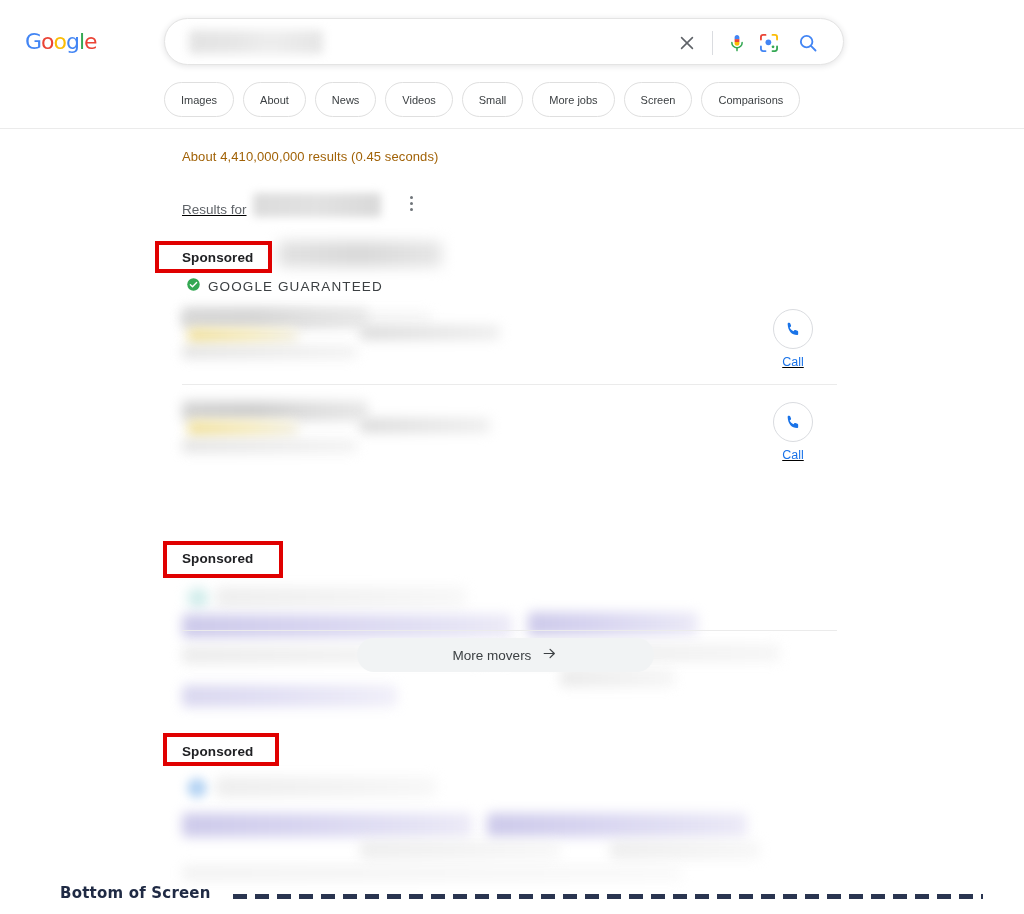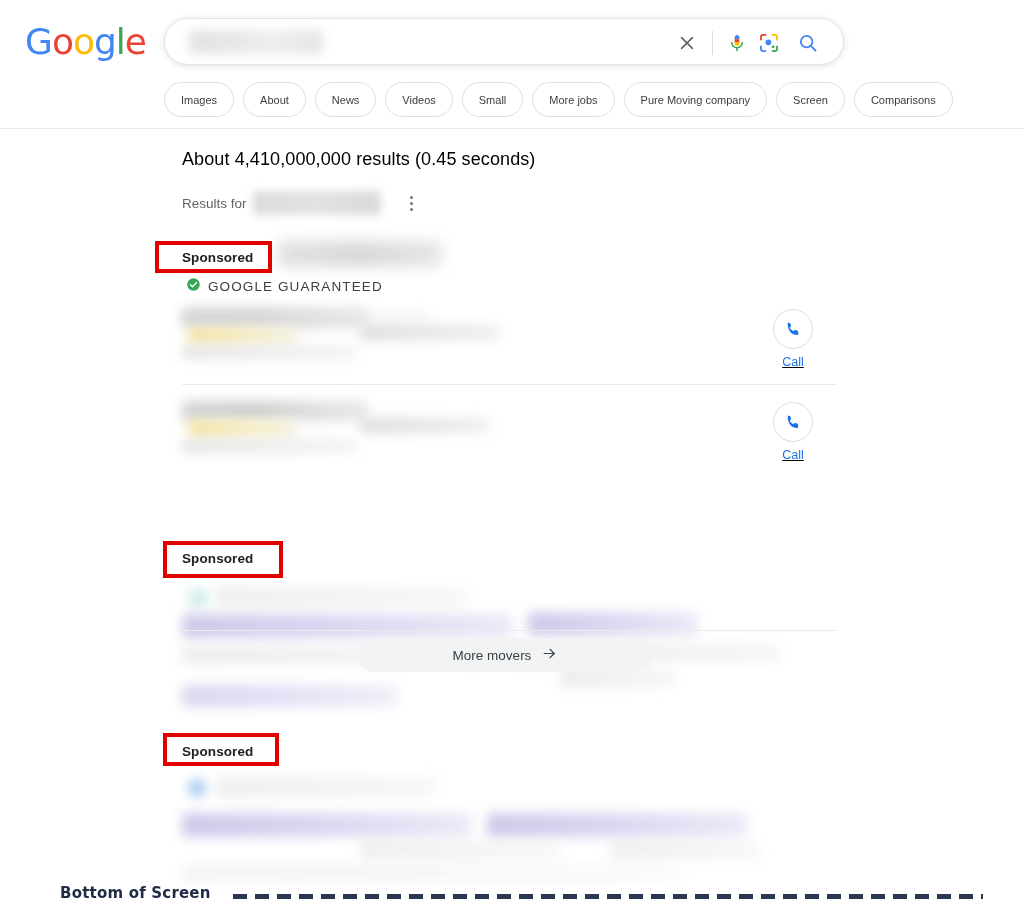--- a/index.html
+++ b/index.html
@@ -10,21 +10,21 @@
     background: #ffffff;
     font-family: "Liberation Sans", "DejaVu Sans", sans-serif;
     overflow: hidden;
   }
   #page { position: relative; width: 1024px; height: 914px; background:#fff; }
 
   
   .header { position: absolute; top:0; left:0; width:1024px; height:129px; background:#fff; }
   .header-divider { position:absolute; top:128px; left:0; width:1024px; height:1px; background:#ebebeb; }
 
-  .logo { position:absolute; left:25px; top:27px; font-size:36px; line-height:30px;
+  .logo { position:absolute; left:25px; top:27px; font-size:22px; line-height:30px;
           letter-spacing:-1px; font-family:"DejaVu Sans", sans-serif; font-weight:400; }
   .logo span { display:inline-block; }
   .l-b1{color:#4285F4;} .l-r1{color:#EA4335;} .l-y{color:#FBBC05;}
   .l-b2{color:#4285F4;} .l-g{color:#34A853;} .l-r2{color:#EA4335;}
 
   .searchbox {
     position:absolute; left:164px; top:18px; width:680px; height:47px;
     background:#fff; border:1px solid #e4e4e4; border-radius:24px;
     box-shadow: 0 1px 6px rgba(32,33,36,0.13);
   }
@@ -46,23 +46,23 @@
   .chip {
     height:35px; border:1px solid #dfdfdf; border-radius:18px; background:#fff;
     display:flex; align-items:center; padding:0 16px;
     font-size:11px; color:#3c4043; white-space:nowrap; cursor:pointer;
   }
 
   
   .results { position:absolute; left:0; top:129px; width:1024px; }
   .result-stats {
     position:absolute; left:182px; top:20px;
-    font-size:18px; color:#000000; letter-spacing:.1px;
-  }
-  .results-for-row { position:absolute; left:182px; top:60px; height:28px; display:flex; align-items:center; }
+    font-size:13px; color:#a16207; letter-spacing:.1px;
+  }
+  .results-for-row { position:absolute; left:182px; top:60px; height:28px; display:flex; align-items:flex-end;text-decoration:underline; }
   .results-for-label { font-size:13.5px; color:#5f6368; }
   .loc-blur {
     margin-left:6px; width:128px; height:24px; border-radius:2px;
     background: linear-gradient(95deg,#dcdcdc 0%,#e2e2e2 50%,#d9d9d9 100%);
     filter: blur(4px);
   }
   .precise-pill {
     margin-left:24px; height:28px; border:1px solid #e8eaed; border-radius:16px;
     background:#fff; display:flex; align-items:center; gap:7px; padding:0 14px 0 11px;
     color:#1a73e8; font-size:13.5px; cursor:pointer;
@@ -202,21 +202,20 @@
       </div>
     </div>
 
     <div class="chips">
       <div class="chip">Images</div>
       <div class="chip">About</div>
       <div class="chip">News</div>
       <div class="chip">Videos</div>
       <div class="chip">Small</div>
       <div class="chip">More jobs</div>
-      <div class="chip">Pure Moving company</div>
       <div class="chip">Screen</div>
       <div class="chip">Comparisons</div>
     </div>
 
     <div class="header-divider"></div>
   </div>
 
   <div class="results">
 
     <div class="result-stats">About 4,410,000,000 results (0.45 seconds)</div>

